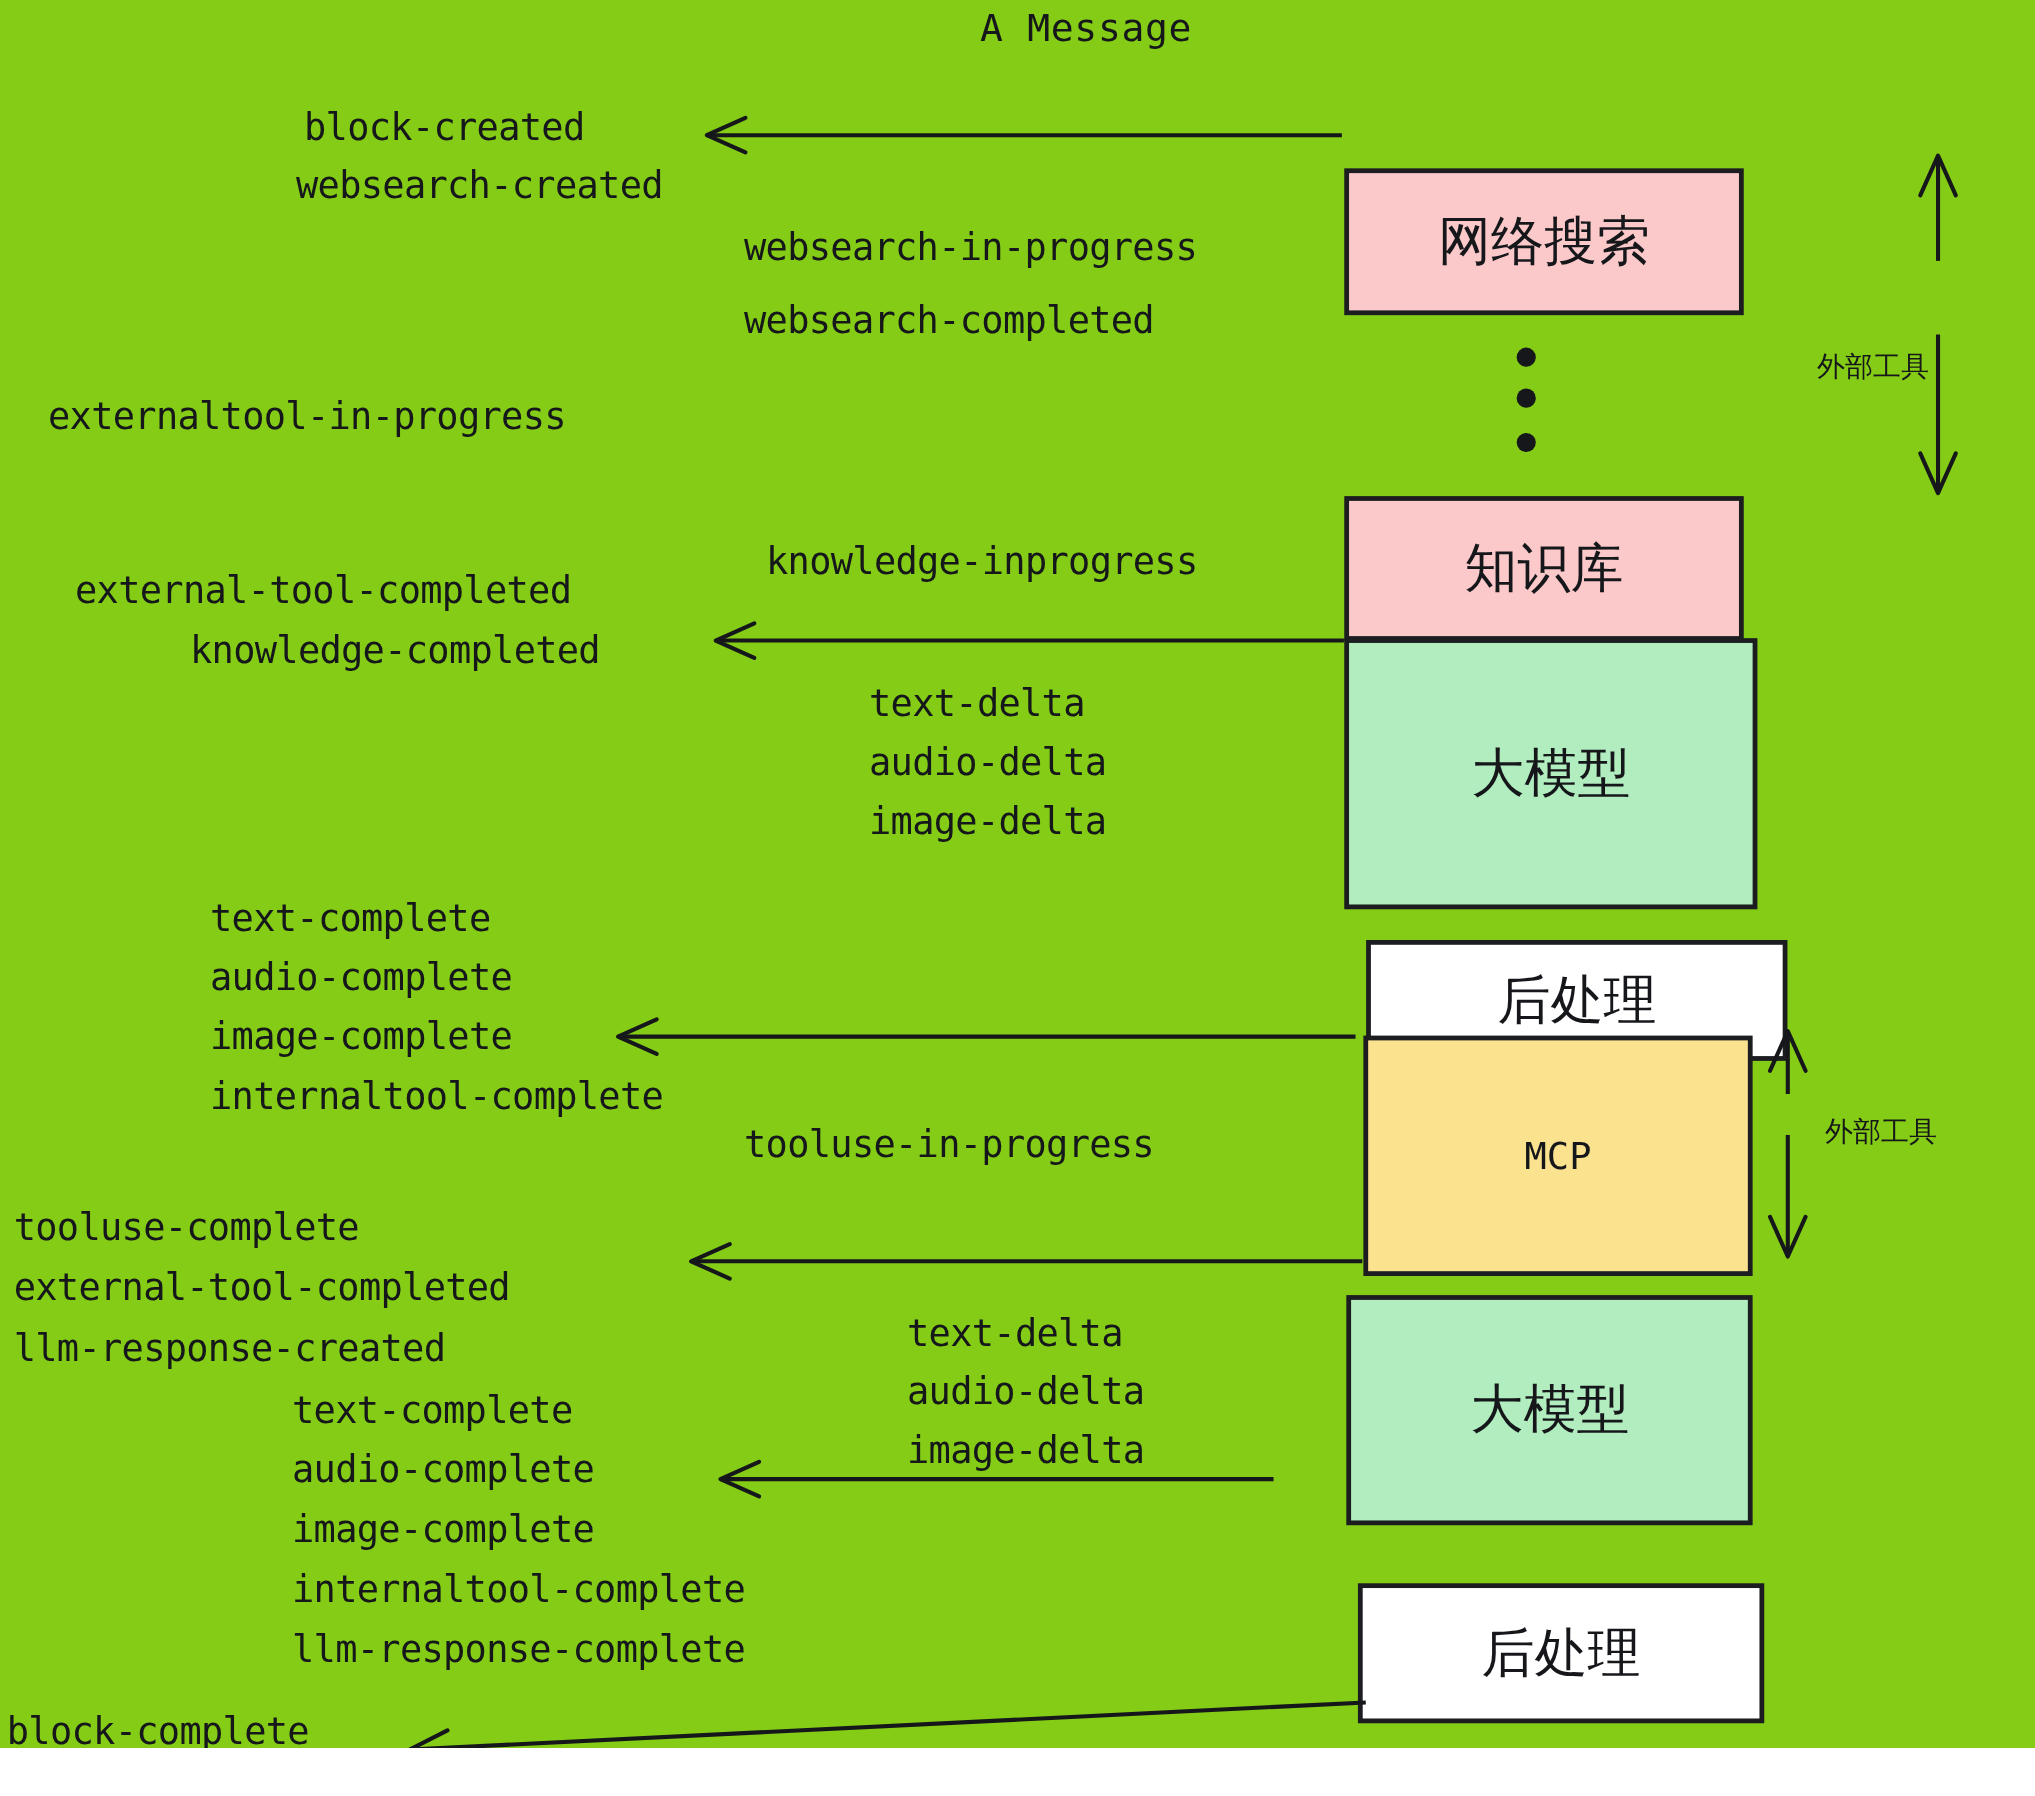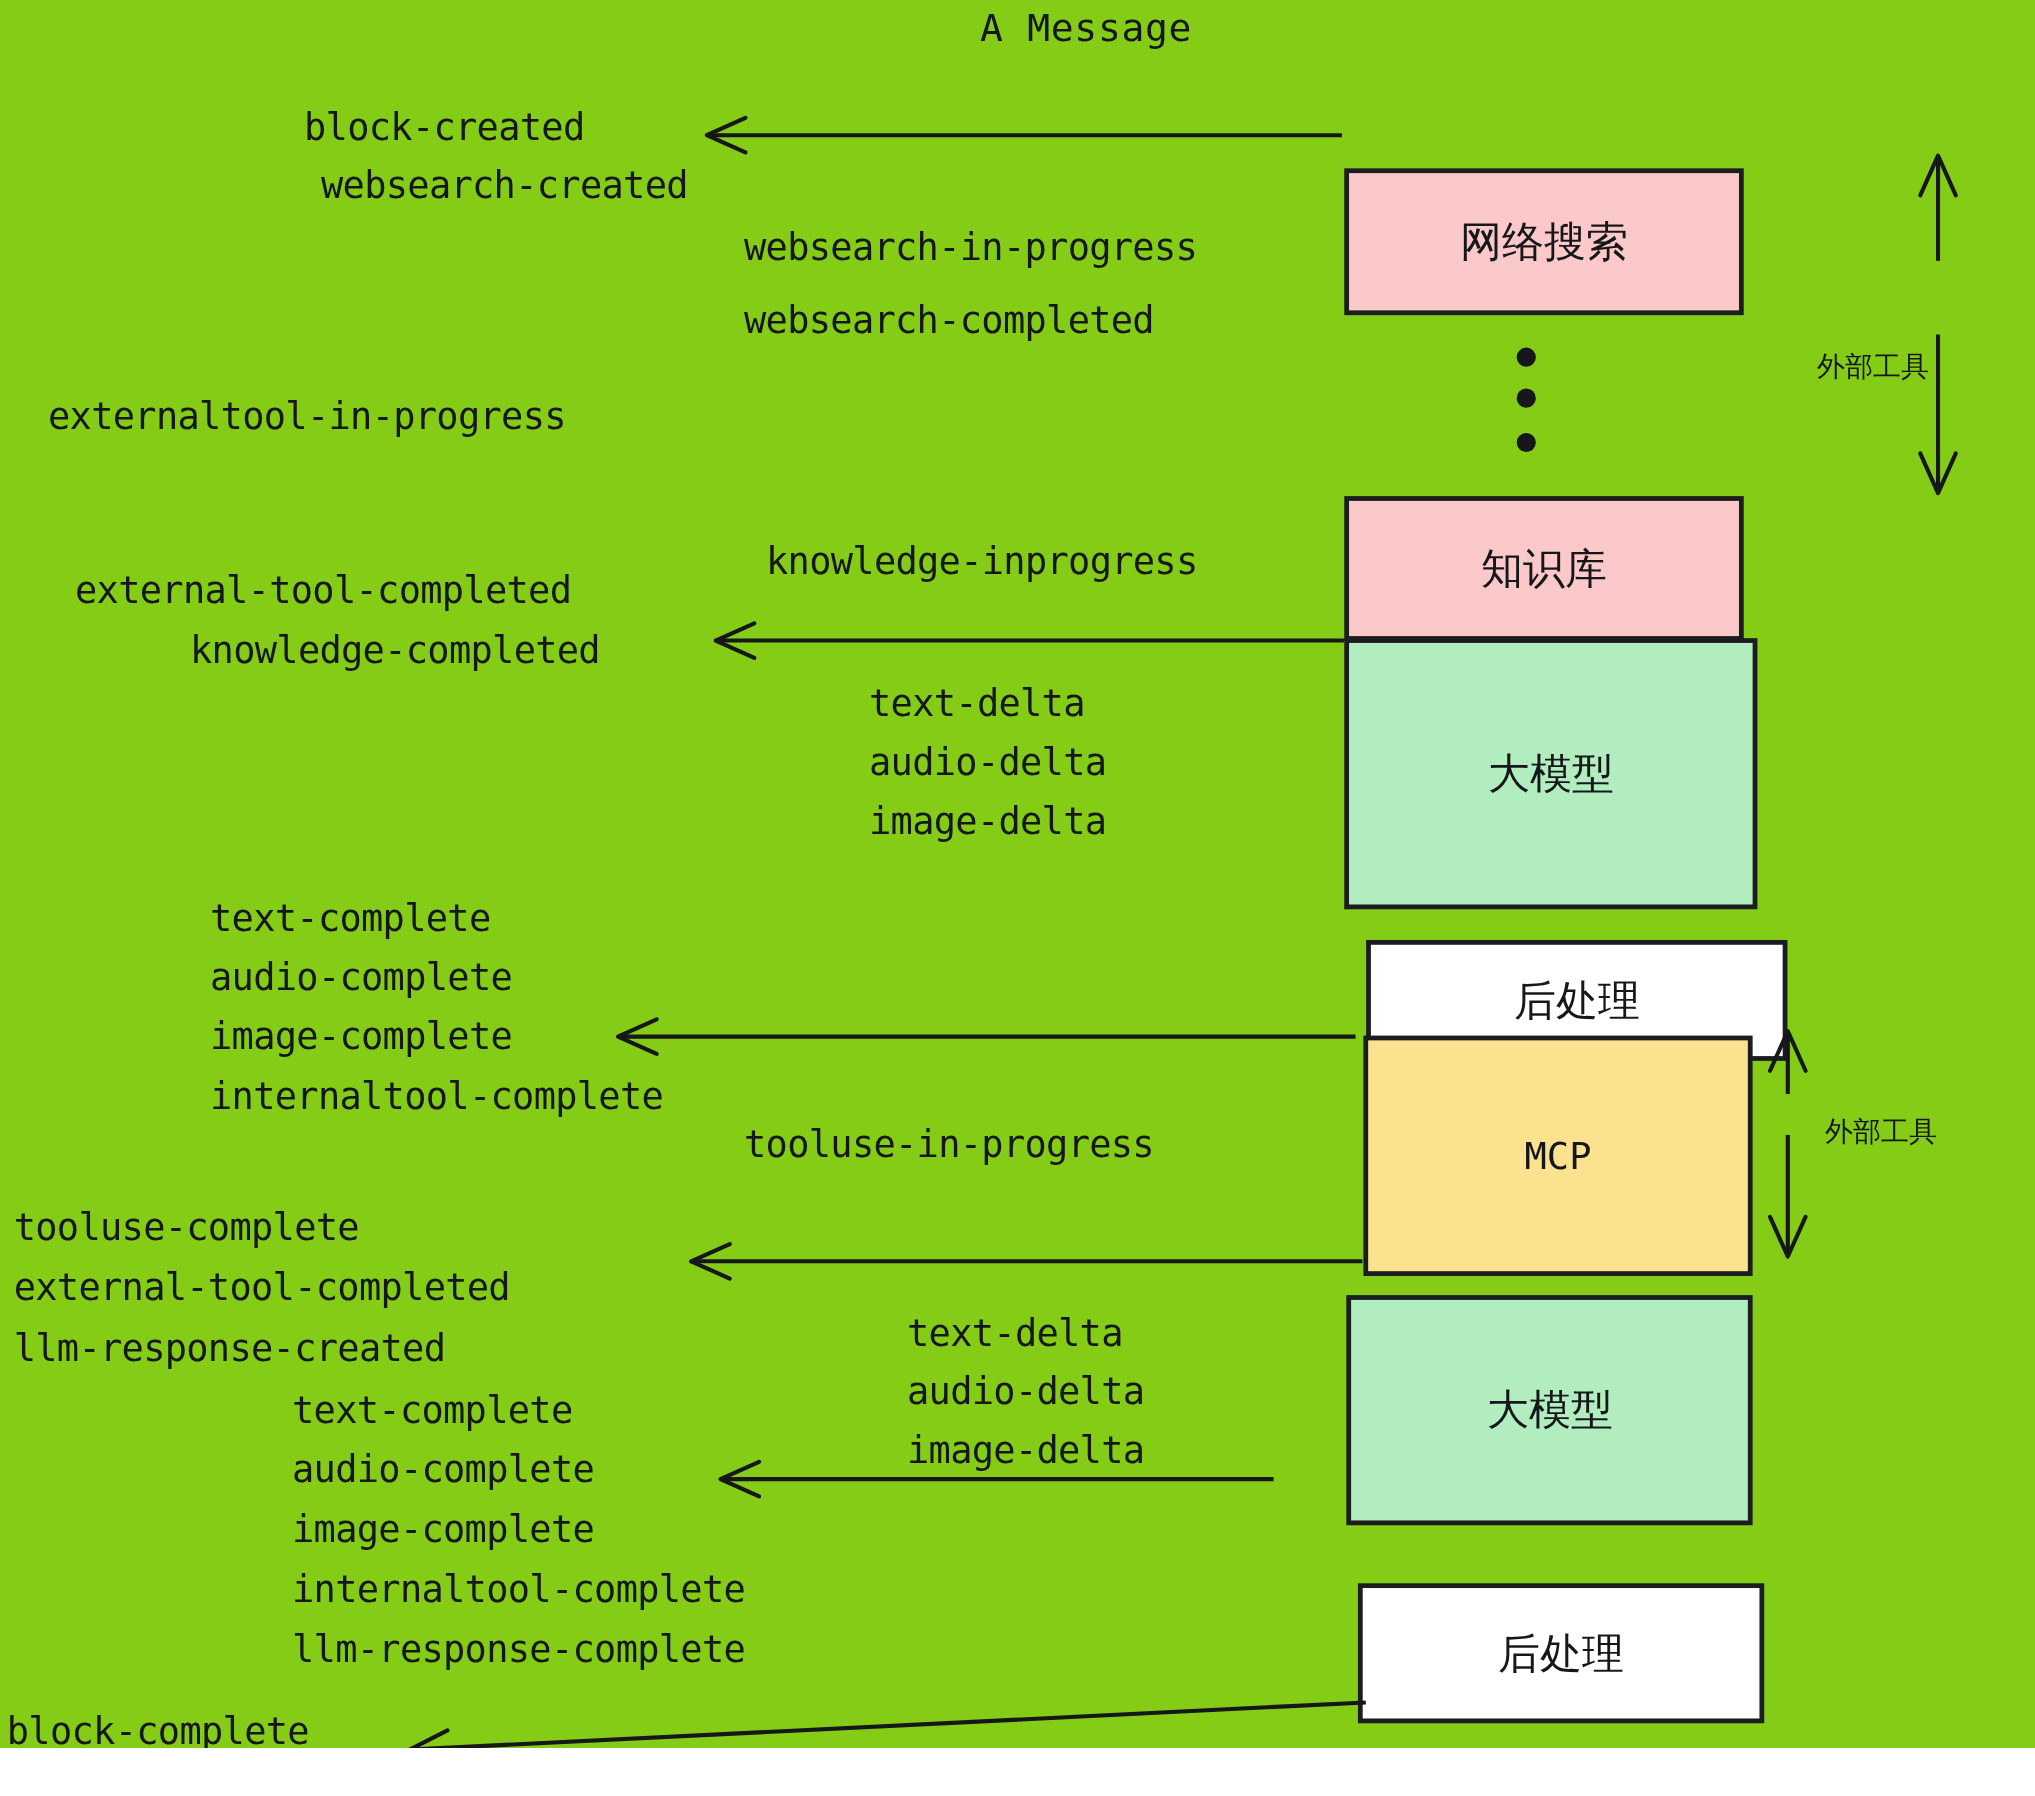--- a/index.html
+++ b/index.html
@@ -36,21 +36,21 @@
     position: absolute;
     font-family: "DejaVu Sans Mono", monospace;
     font-size: 38px;
     color: #15171a;
     white-space: nowrap;
     letter-spacing: 0.7px;
   }
   .boxlabel {
     position: absolute;
     font-family: Liberation Sans, sans-serif;
-    font-size: 42px;
+    font-size: 53px;
     color: #15171a;
     white-space: nowrap;
     transform: translate(-50%, -50%);
     font-weight: 400;
   }
   .boxlabel.mono {
     font-family: "DejaVu Sans Mono", monospace;
     font-size: 37px;
   }
   .sidelabel {
@@ -129,21 +129,21 @@
         </g>
         <g>
           <line x1="2618" y1="1662" x2="2618" y2="1840" class="arrow-line"></line>
           <path d="M 2592 1782 L 2618 1840 L 2644 1782" class="arrow-head"></path>
         </g>
       </g>
   </svg>
 
   <div id="events-layer">
       <div class="evt" style="left: 304px; top: 109px;">block-created</div>
-      <div class="evt" style="left: 321px; top: 167px;">websearch-created</div>
+      <div class="evt" style="left: 296px; top: 167px;">websearch-created</div>
       <div class="evt" style="left: 744px; top: 213px; margin-top: 16px;">websearch-in-progress</div>
       <div class="evt" style="left: 744px; top: 302px;">websearch-completed</div>
       <div class="evt" style="left: 11px; top: 398px; margin-left: 37px;">externaltool-in-progress</div>
       <div class="evt" style="left: 766px; top: 543px;">knowledge-inprogress</div>
       <div class="evt" style="left: 75px; top: 572px;">external-tool-completed</div>
       <div class="evt" style="left: 190px; top: 632px;">knowledge-completed</div>
       <div class="evt" style="left: 869px; top: 685px;">text-delta</div>
       <div class="evt" style="left: 869px; top: 744px;">audio-delta</div>
       <div class="evt" style="left: 869px; top: 803px;">image-delta</div>
       <div class="evt" style="left: 210px; top: 900px;">text-complete</div>

